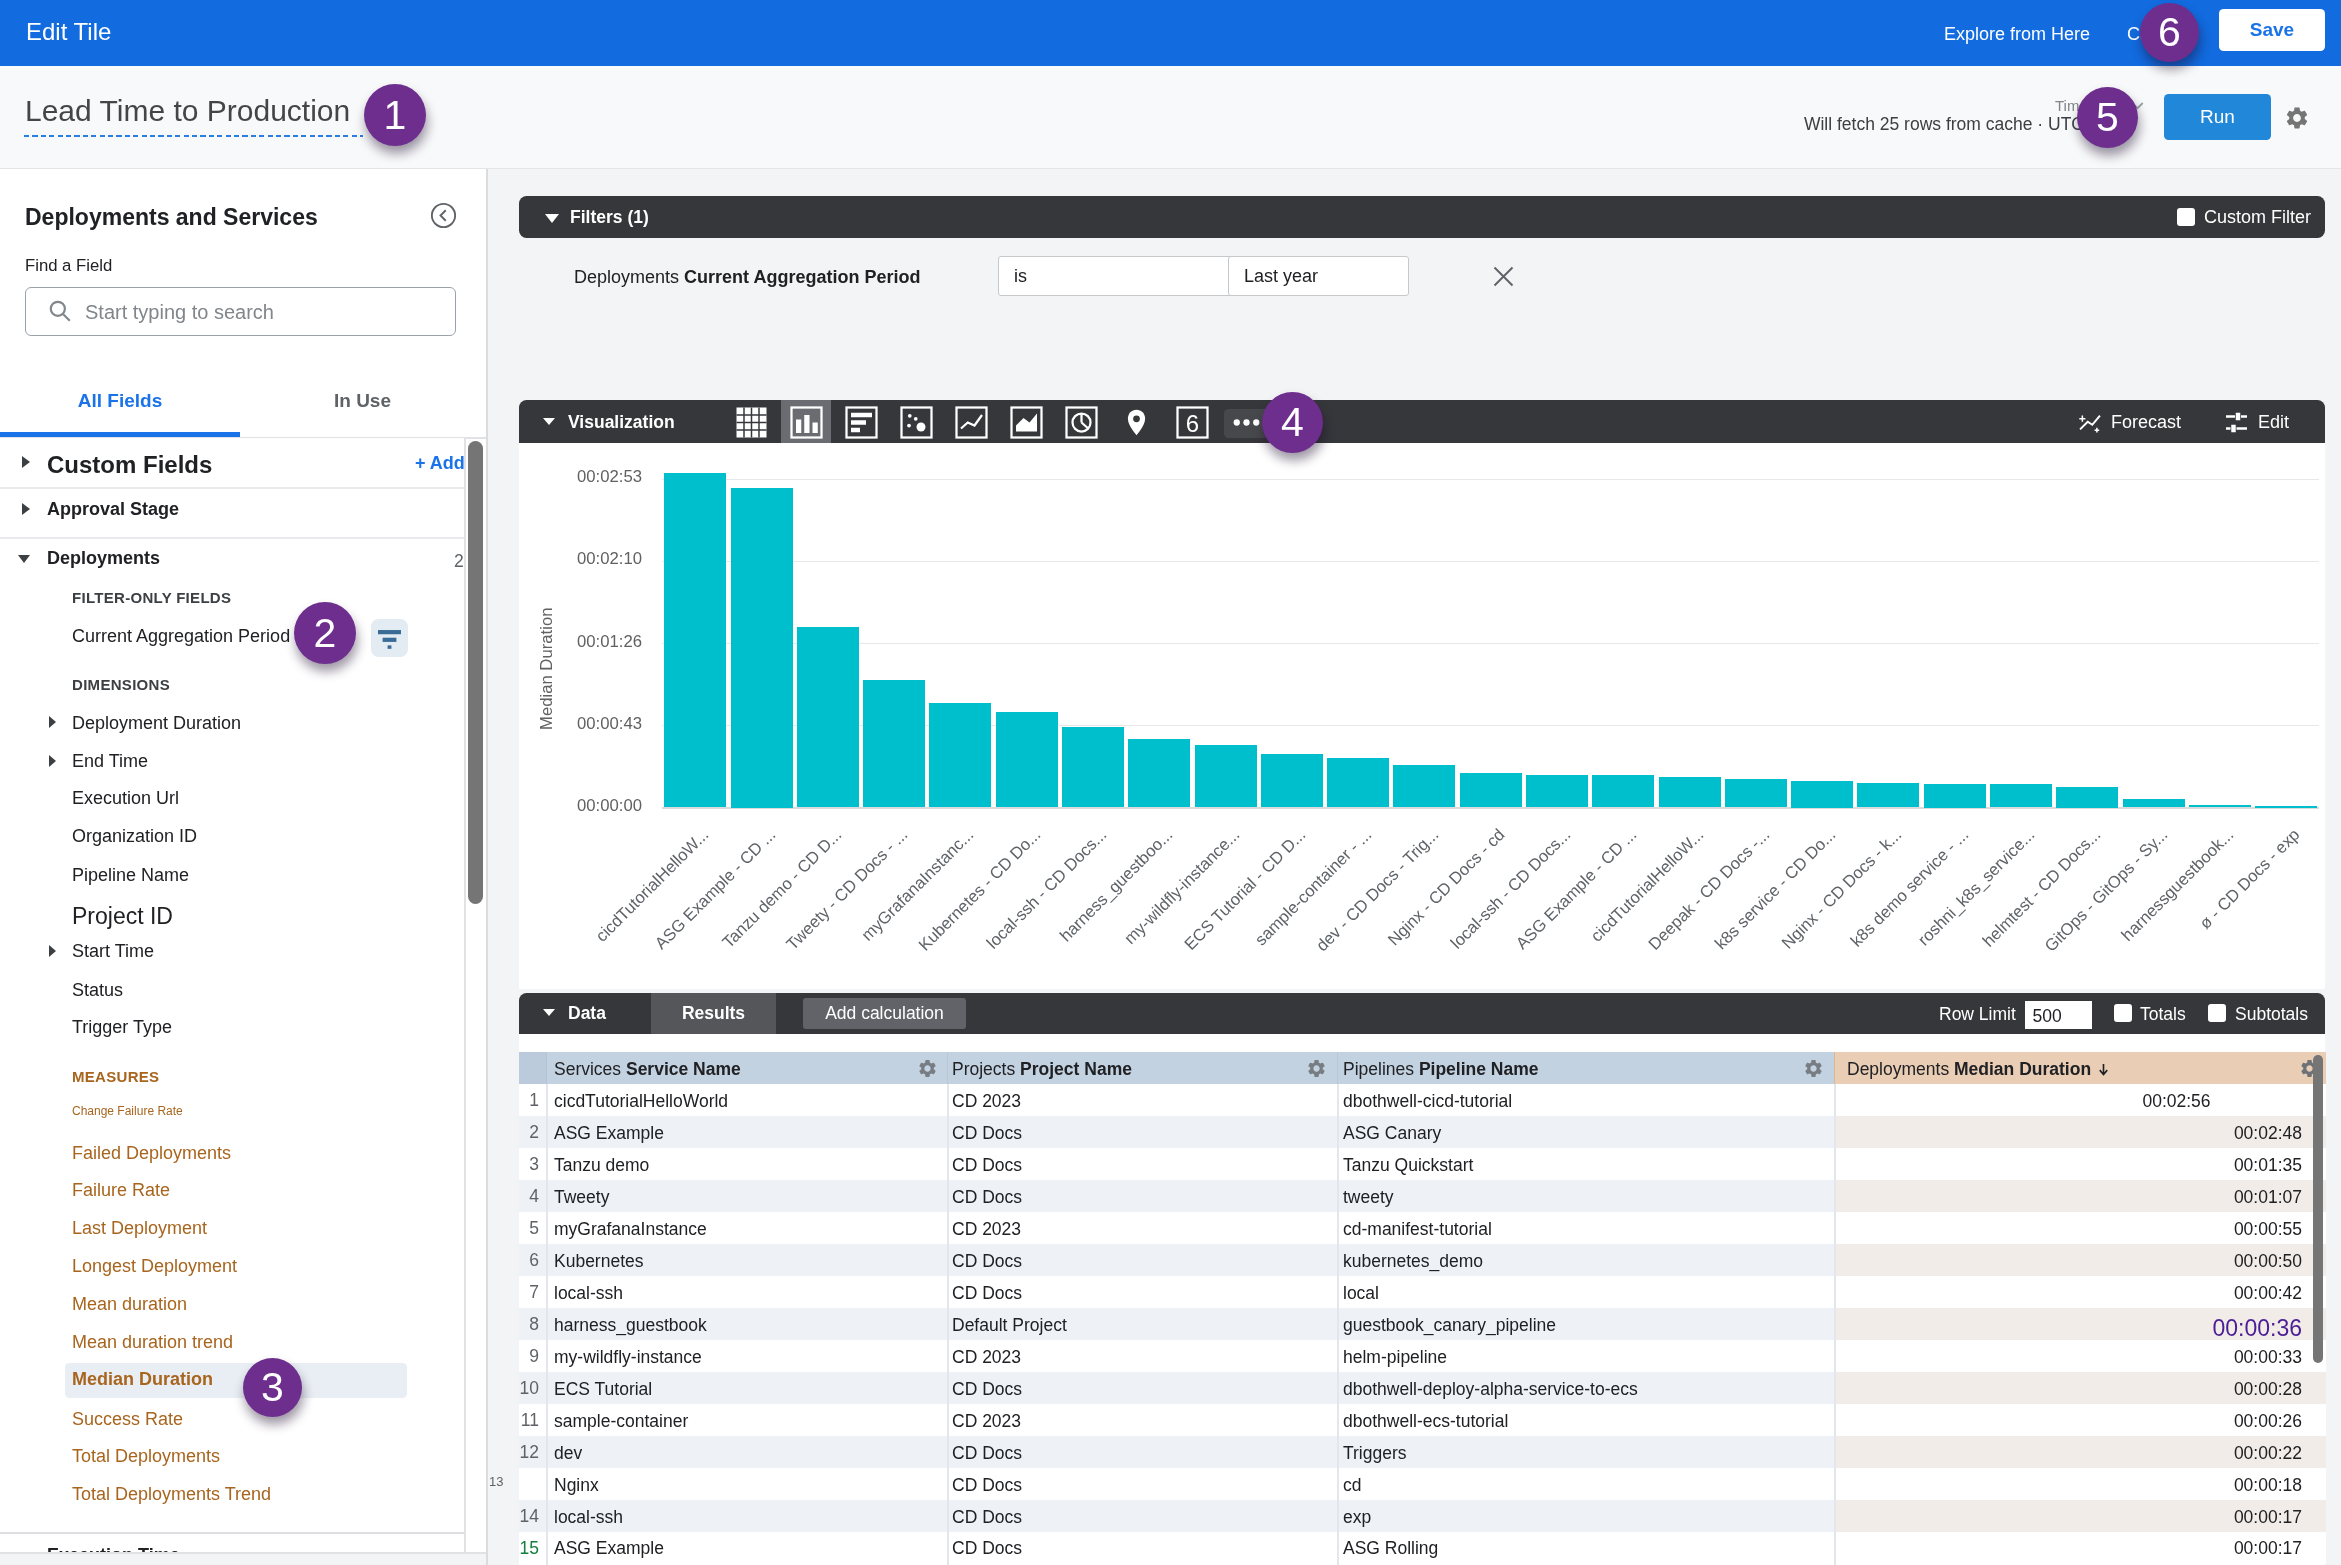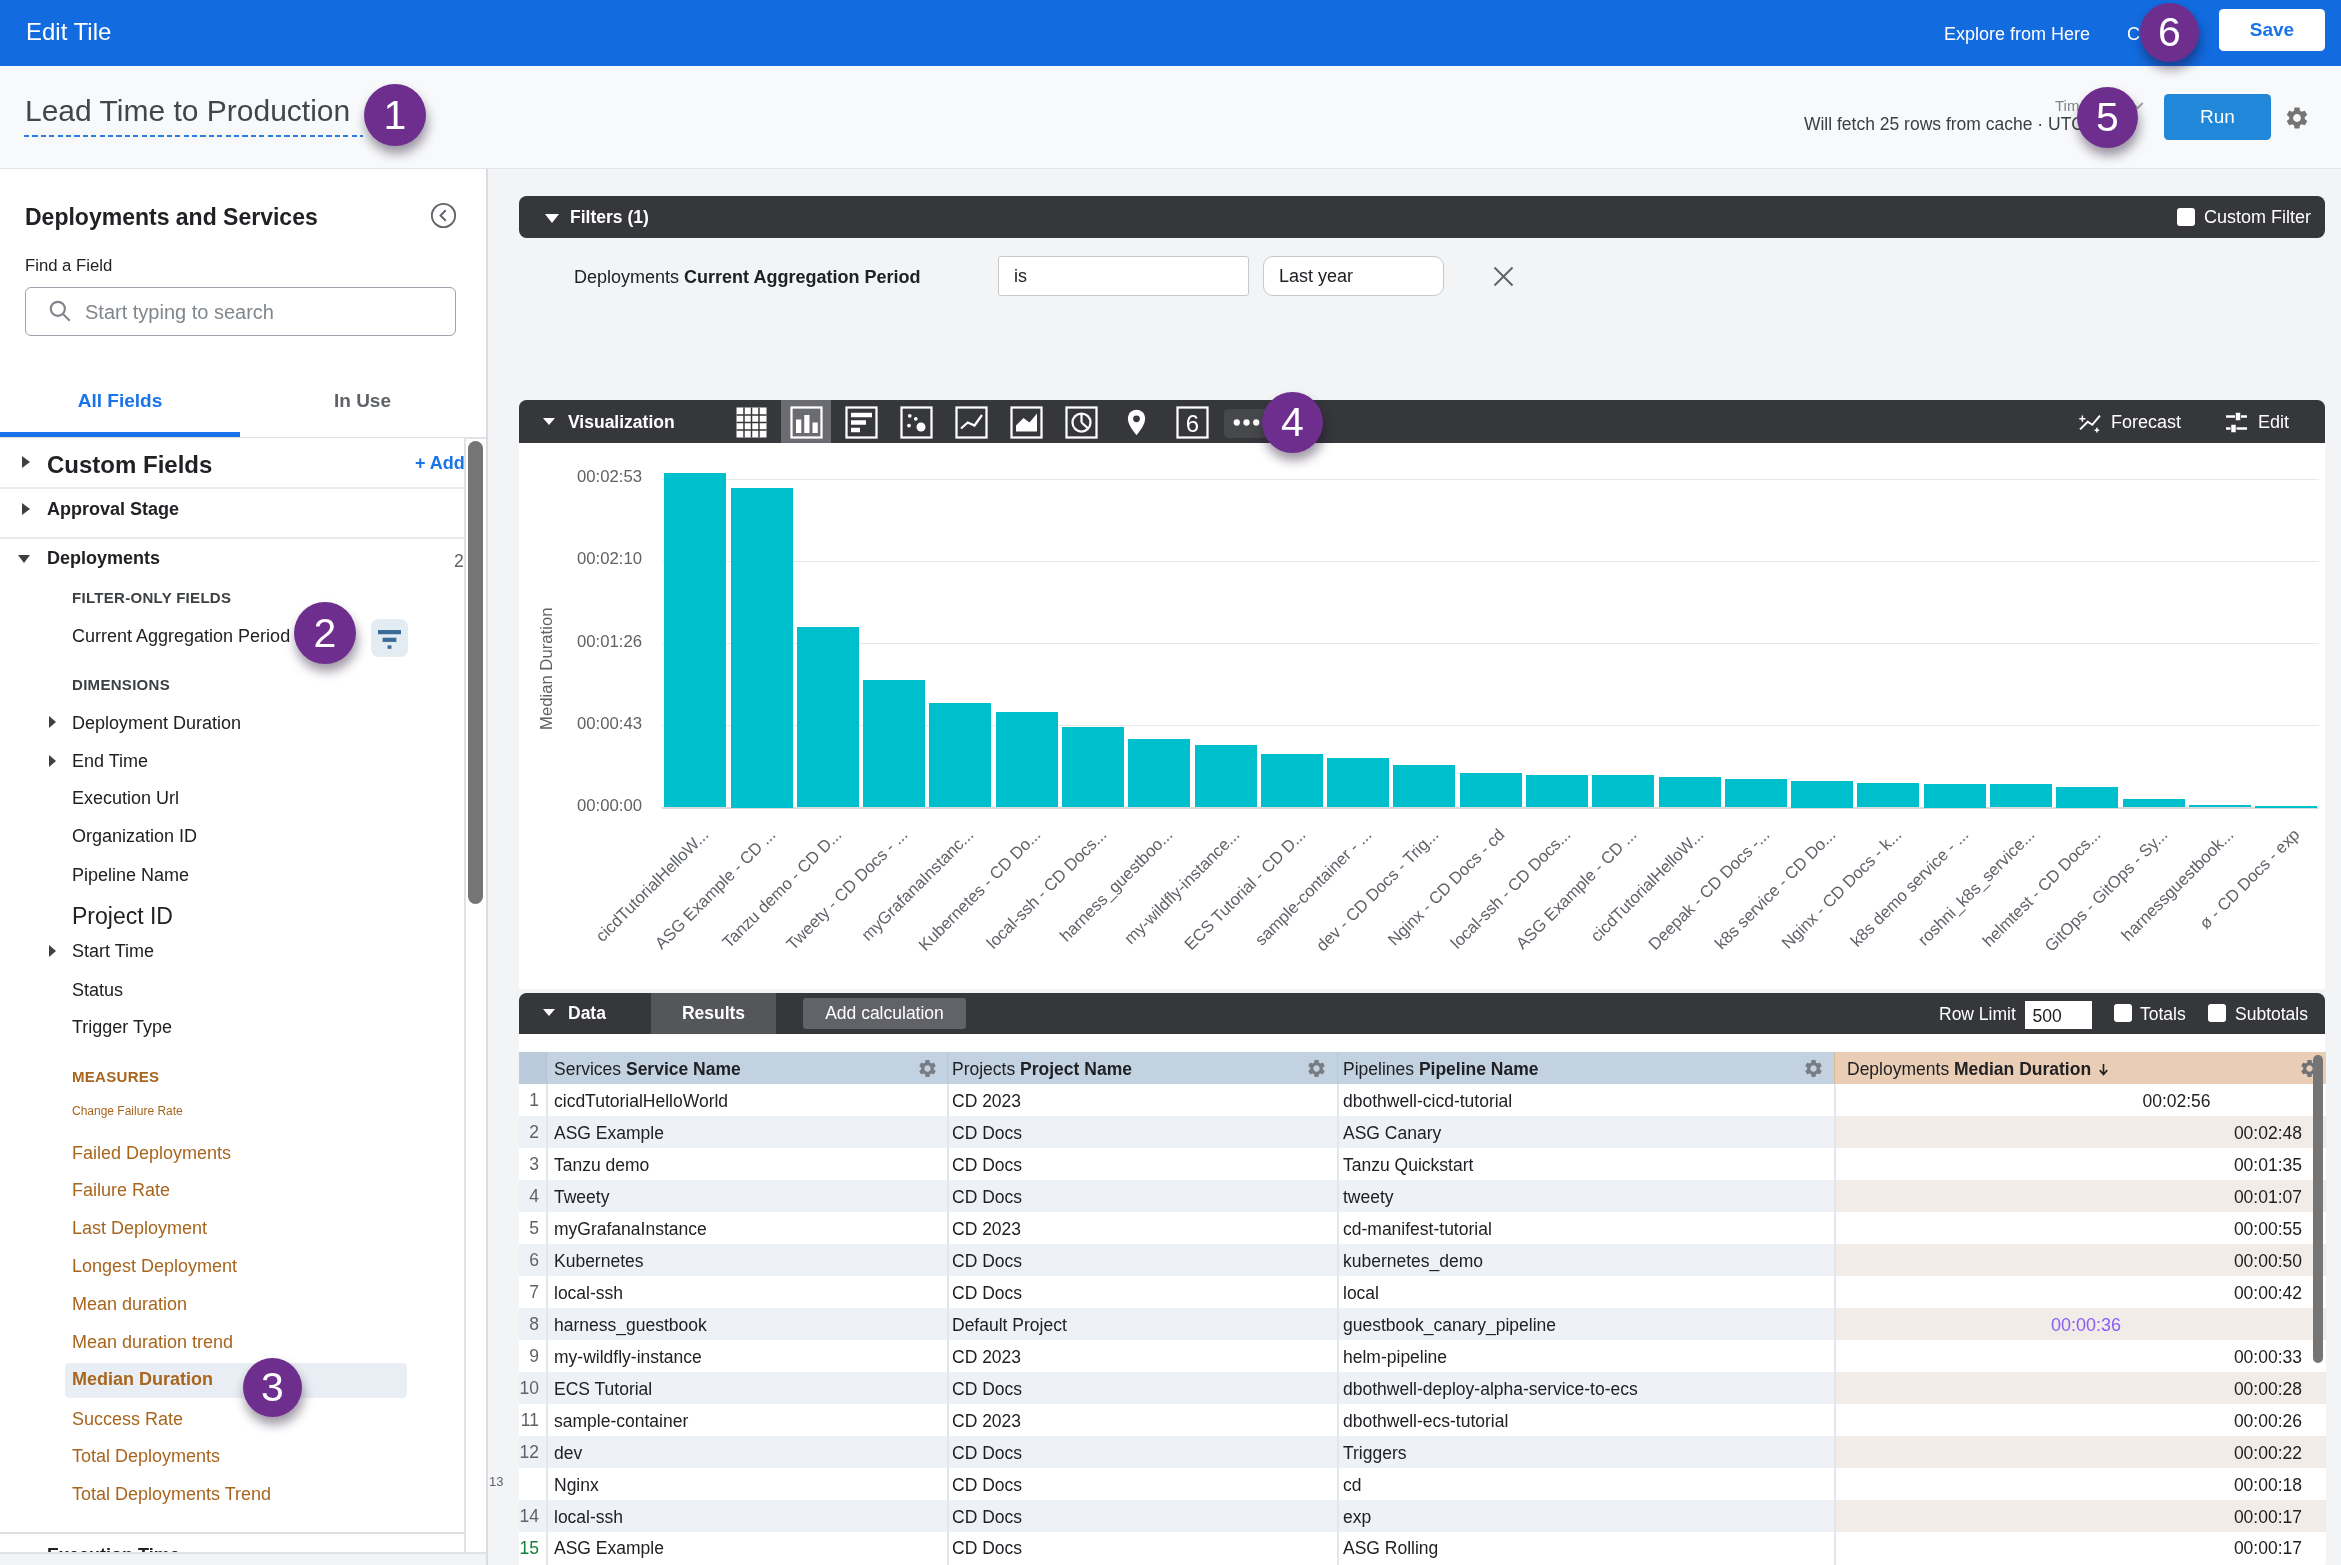--- a/index.html
+++ b/index.html
@@ -97,21 +97,21 @@
 <div class="abs" style="left:0;top:1552px;width:486px;height:1.5px;background:#e0e2e5"></div>
 <div class="abs" style="left:468px;top:441px;width:14.5px;height:463px;background:#757575;border-radius:7.6px"></div>
 <div class="dbar" style="top:196px;border-radius:7.6px">
 <div style="position:absolute;left:26px;top:18px;width:0;height:0;border-left:7.6px solid transparent;border-right:7.6px solid transparent;border-top:9px solid #fff"></div>
 <div style="position:absolute;left:51px;top:10.7px;font-size:17.5px;font-weight:bold">Filters (1)</div>
 <div style="position:absolute;left:1658px;top:12px;width:18px;height:18px;background:#fff;border-radius:3px"></div>
 <div style="position:absolute;left:1685px;top:10.7px;font-size:18px;white-space:nowrap">Custom Filter</div>
 </div>
 <div class="abs" style="left:574px;top:267px;font-size:18px;color:#202124;white-space:nowrap">Deployments <b>Current Aggregation Period</b></div>
 <div class="abs white" style="left:998px;top:256px;width:251px;height:40px;border:1.5px solid #c6c9cc;border-radius:3px;font-size:18px;color:#202124;padding:9px 0 0 15px">is</div>
-<div class="abs white" style="left:1263px;top:256px;width:181px;height:40px;border:1.5px solid #c6c9cc;border-radius:10px;font-size:18px;color:#202124;padding:9px 0 0 15px">Last year</div>
+<div class="abs white" style="left:1228px;top:256px;width:181px;height:40px;border:1.5px solid #c6c9cc;border-radius:3px;font-size:18px;color:#202124;padding:9px 0 0 15px">Last year</div>
 <svg class="abs" style="left:1490px;top:263px" width="27" height="27" viewBox="0 0 36 36">
     <path d="M6 6 L30 30 M30 6 L6 30" stroke="#5f6368" stroke-width="2.6"></path>
   </svg>
 <div class="dbar" style="top:400px;height:43px;border-radius:7.6px 7.6px 0 0"></div>
 <div class="abs white" style="left:519px;top:443px;width:1806px;height:546px"></div>
 <div style="position:absolute;left:543px;top:418px;width:0;height:0;border-left:6px solid transparent;border-right:6px solid transparent;border-top:7.6px solid #ffffff;"></div>
 <div class="abs" style="left:568px;top:412px;font-size:17.5px;font-weight:bold;color:#fff">Visualization</div>
 <svg class="abs" style="left:735px;top:406px" width="33" height="33" viewBox="0 0 44 44">
     <rect x="2" y="2" width="40" height="40" fill="#fff"></rect>
     <line x1="2" y1="12" x2="42" y2="12" stroke="#36373b" stroke-width="2"></line>
@@ -323,21 +323,21 @@
 <div class="abs" style="left:554px;top:1283px;font-size:17.5px;color:#202124">local-ssh</div>
 <div class="abs" style="left:952px;top:1283px;font-size:17.5px;color:#202124">CD Docs</div>
 <div class="abs" style="left:1343px;top:1283px;font-size:17.5px;color:#202124">local</div>
 <div class="abs" style="left:2051px;top:1283px;width:251px;text-align:right;font-size:17.5px;color:#202124">00:00:42</div>
 <div class="abs" style="left:519px;top:1308px;width:1315px;height:32px;background:#eef2f7"></div>
 <div class="abs" style="left:1834px;top:1308px;width:492px;height:32px;background:#f1ece7"></div>
 <div class="abs" style="left:489px;top:1314px;width:50px;text-align:right;font-size:17.5px;color:#5f6368">8</div>
 <div class="abs" style="left:554px;top:1315px;font-size:17.5px;color:#202124">harness_guestbook</div>
 <div class="abs" style="left:952px;top:1315px;font-size:17.5px;color:#202124">Default Project</div>
 <div class="abs" style="left:1343px;top:1315px;font-size:17.5px;color:#202124">guestbook_canary_pipeline</div>
-<div class="abs" style="left:2051px;top:1315px;width:251px;font-size:18px;color:#8b5cf6">00:00:36</div>
+<div class="abs" style="left:2051px;top:1315px;width:251px;text-align:right;font-size:23px;color:#4c1d95">00:00:36</div>
 <div class="abs" style="left:519px;top:1340px;width:1315px;height:32px;background:#ffffff"></div>
 <div class="abs" style="left:1834px;top:1340px;width:492px;height:32px;background:#ffffff"></div>
 <div class="abs" style="left:489px;top:1346px;width:50px;text-align:right;font-size:17.5px;color:#5f6368">9</div>
 <div class="abs" style="left:554px;top:1347px;font-size:17.5px;color:#202124">my-wildfly-instance</div>
 <div class="abs" style="left:952px;top:1347px;font-size:17.5px;color:#202124">CD 2023</div>
 <div class="abs" style="left:1343px;top:1347px;font-size:17.5px;color:#202124">helm-pipeline</div>
 <div class="abs" style="left:2051px;top:1347px;width:251px;text-align:right;font-size:17.5px;color:#202124">00:00:33</div>
 <div class="abs" style="left:519px;top:1372px;width:1315px;height:32px;background:#eef2f7"></div>
 <div class="abs" style="left:1834px;top:1372px;width:492px;height:32px;background:#f1ece7"></div>
 <div class="abs" style="left:489px;top:1378px;width:50px;text-align:right;font-size:17.5px;color:#5f6368">10</div>

